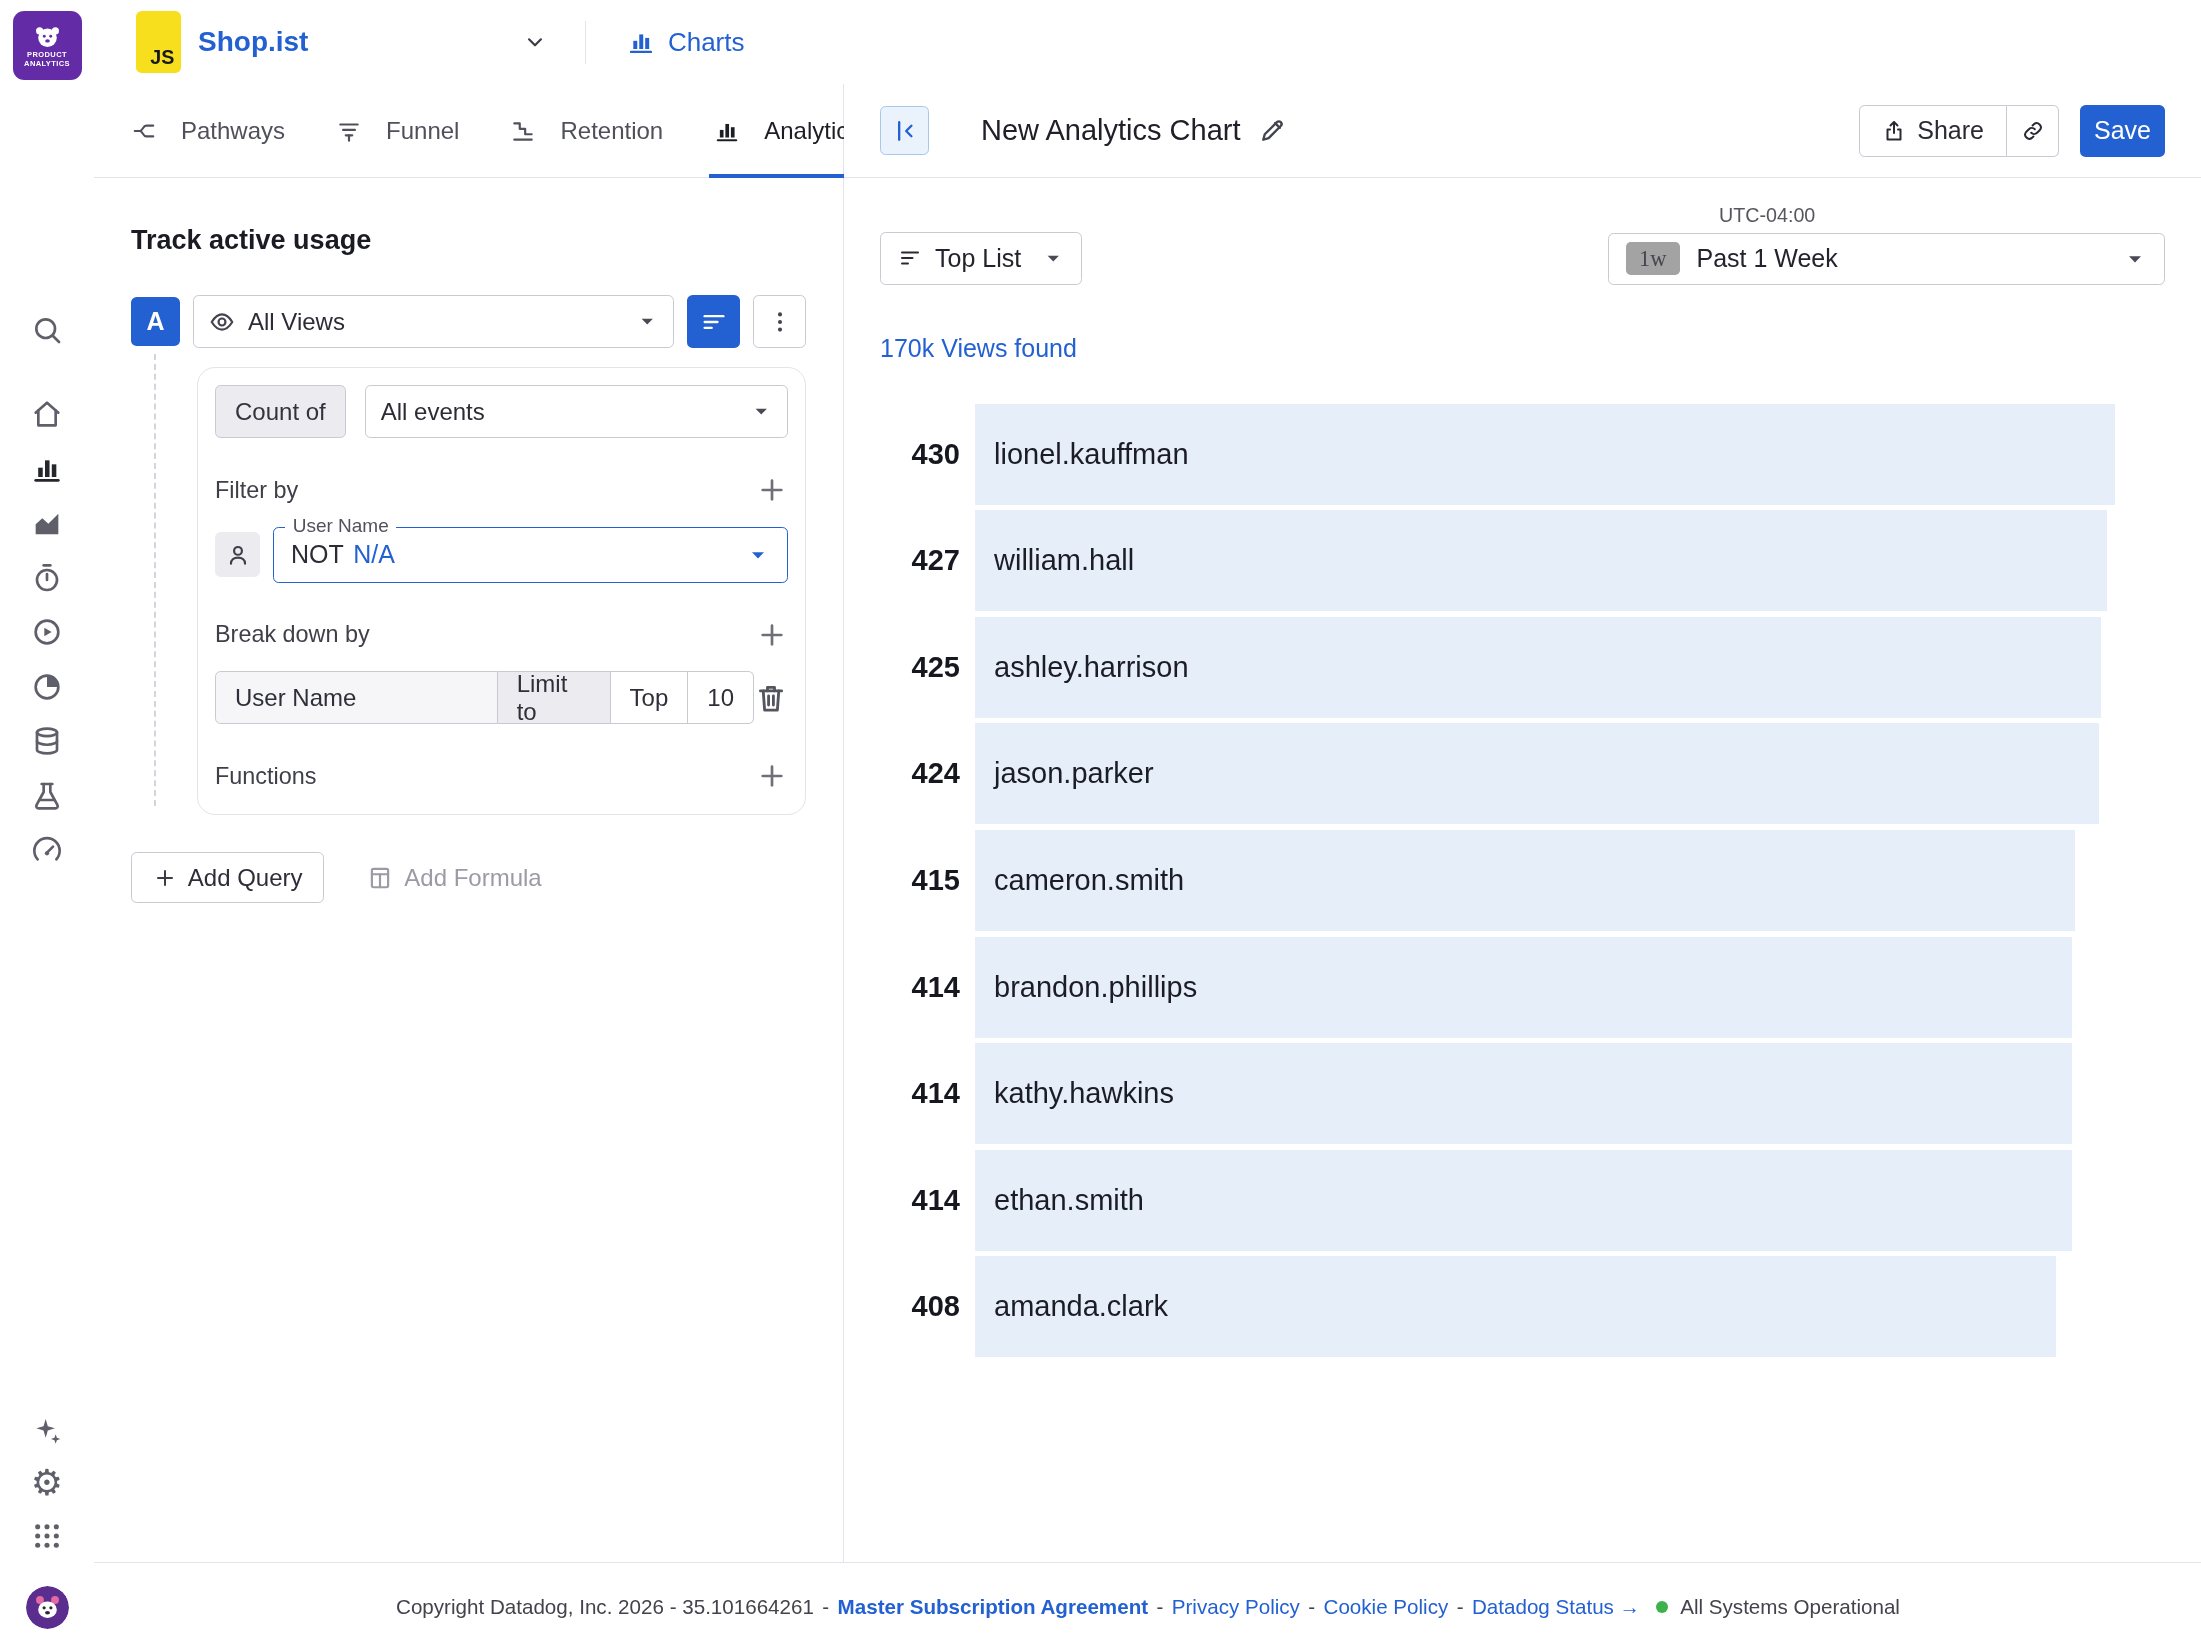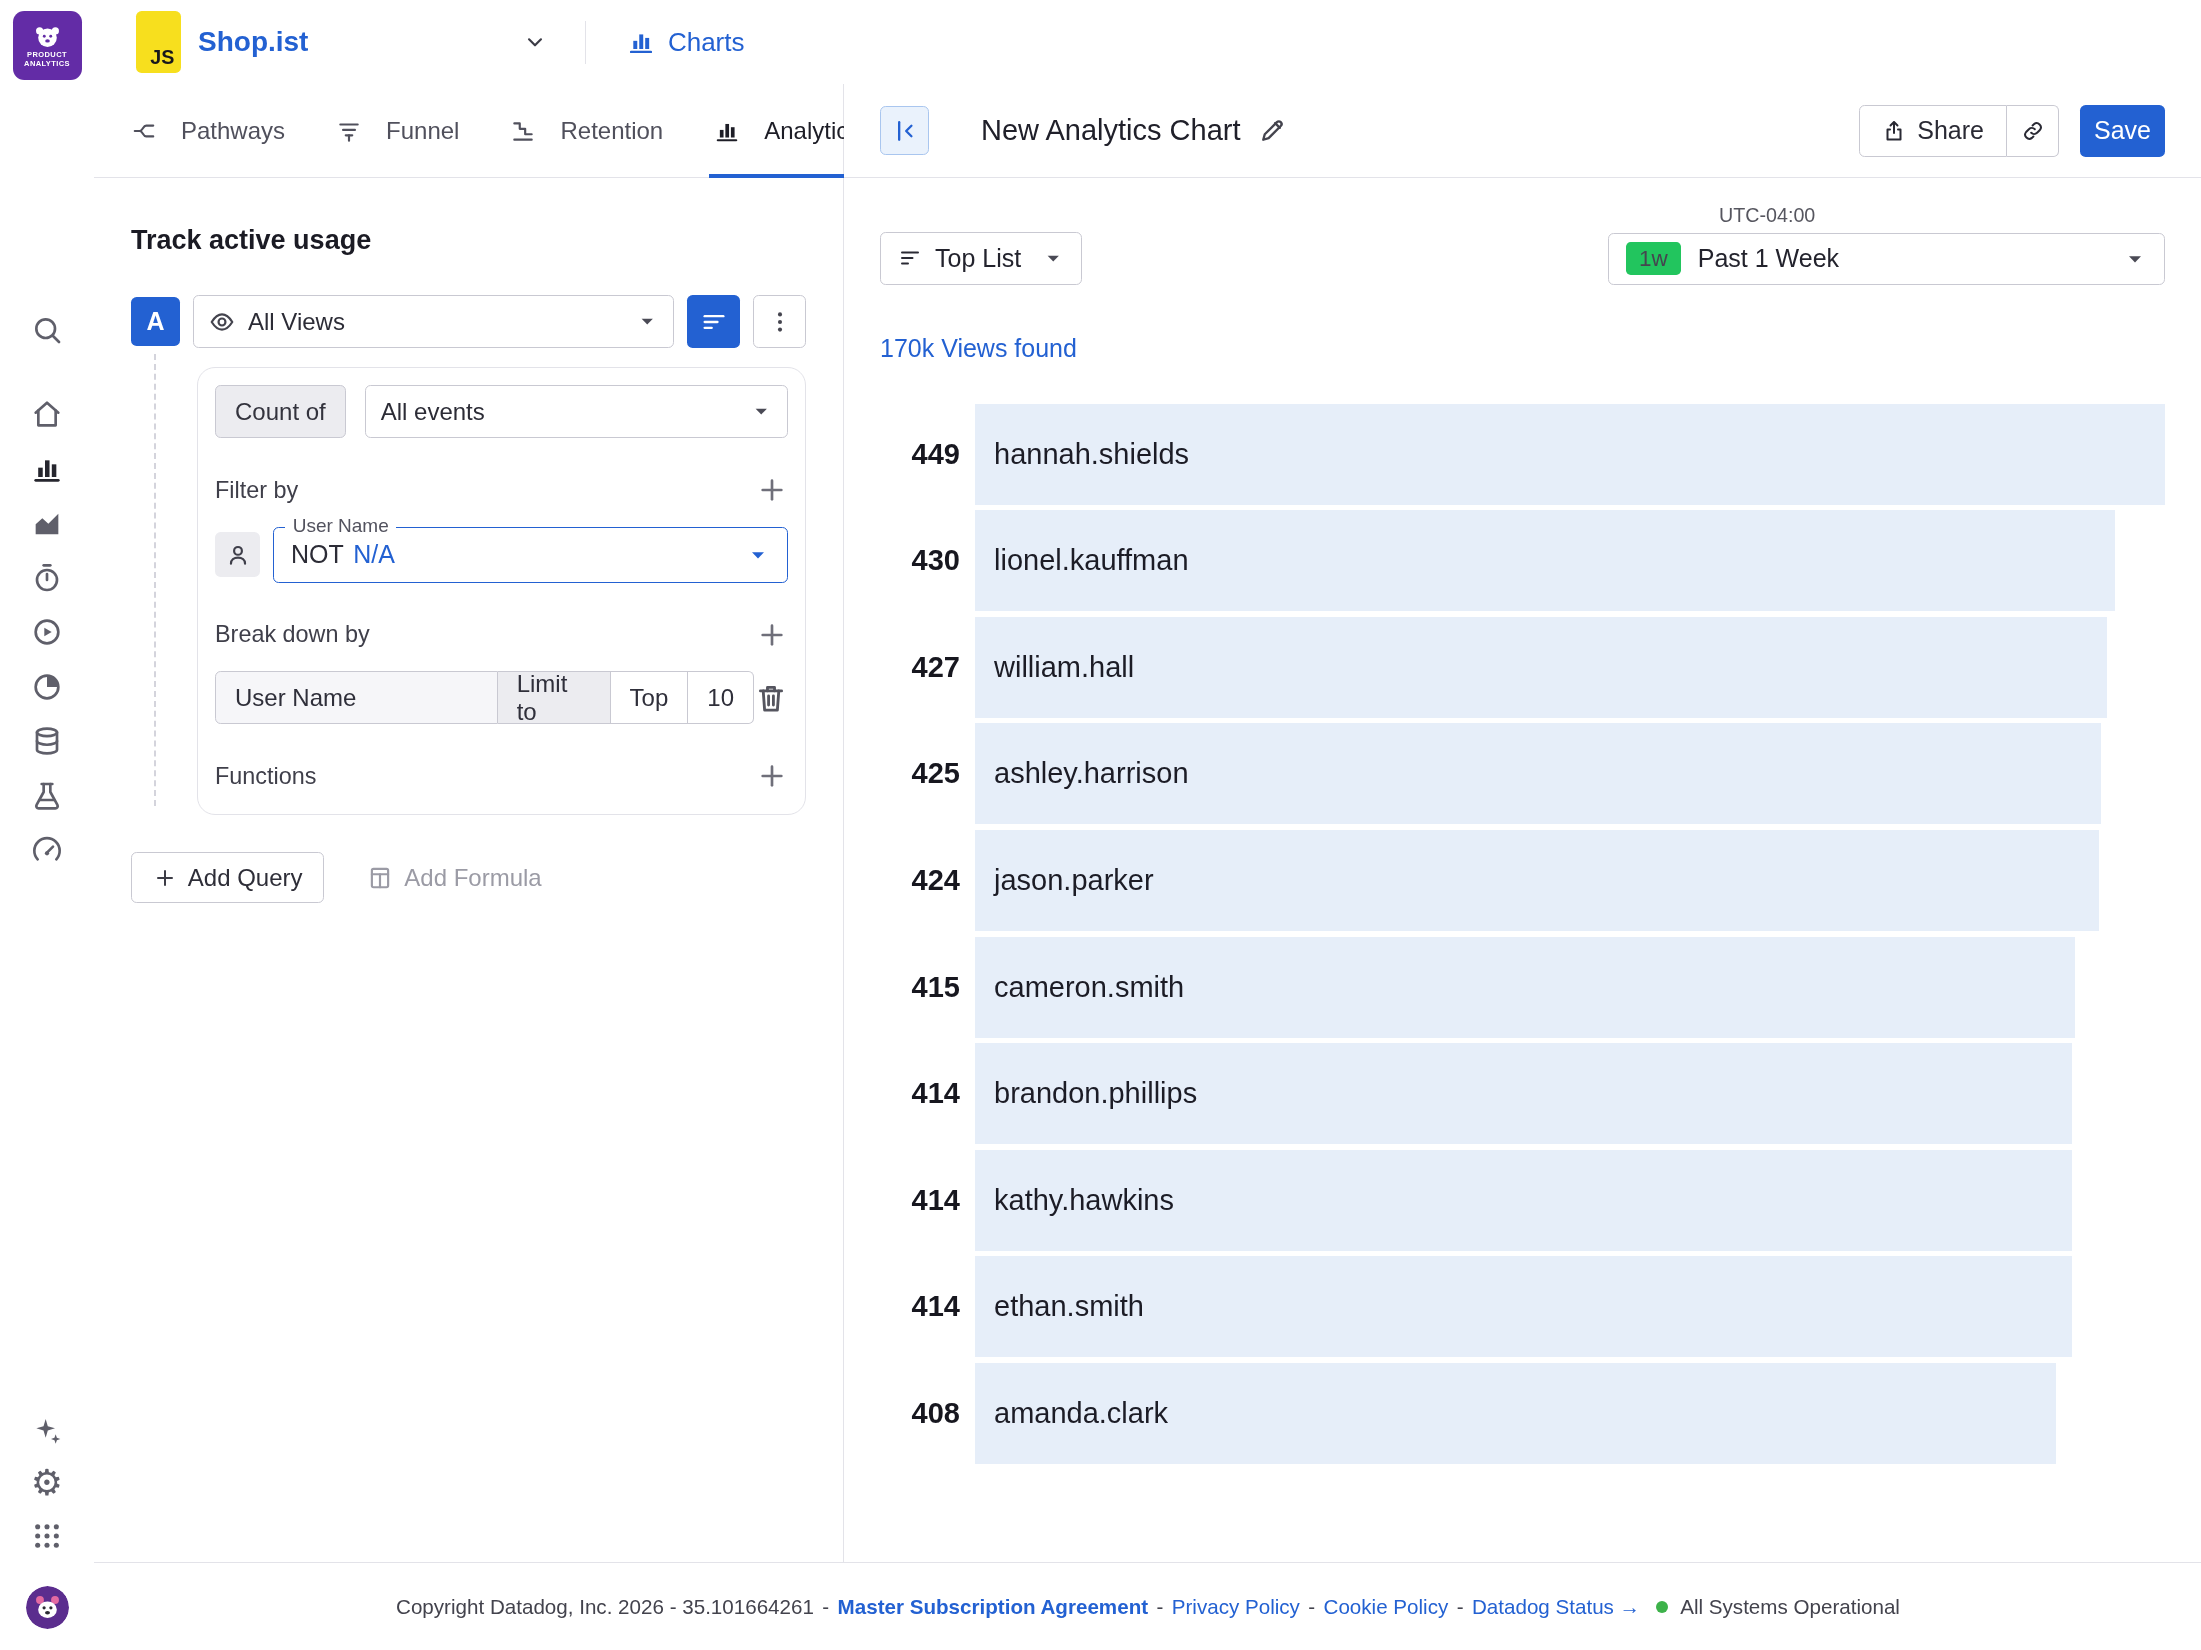--- a/index.html
+++ b/index.html
@@ -139,21 +139,21 @@
                   align-items:flex-end; }
   .viz-select { height:53px; border:0.9px solid var(--border); border-radius:5.6px; display:flex;
                 align-items:center; gap:13px; padding:0 17px; font-size:25px; color:#23232d;
                 cursor:pointer; background:#fff; }
   .viz-select .icon { width:24px; height:24px; color:#2a2a34; }
   .viz-select .caret { width:22.5px; height:22.5px; color:#4a4a55; margin-left:7.5px; }
   .range-block { width:557px; display:flex; flex-direction:column; }
   .tz-label { font-size:19.7px; color:#56565f; margin:0 0 5.6px 111px; }
   .range-select { height:52px; border:0.9px solid var(--border); border-radius:5.6px; display:flex;
                   align-items:center; padding:0 17px; cursor:pointer; background:#fff; }
-  .range-badge { background:#22c55e; border-radius:4.7px; padding:3.7px 13px; font-size:22.5px; color:#45454f; }
+  .range-badge { background:#a3a3a3; border-radius:4.7px; padding:3.7px 13px; font-size:22.5px; color:#45454f;font-family:Liberation Serif, serif; }
   .range-text { margin-left:17px; font-size:25px; color:#23232d; }
   .range-select .caret { margin-left:auto; width:24px; height:24px; color:#4a4a55; }
   .found-link { display:inline-block; margin:49px 0 0 36px; font-size:25px; }
   .toplist { margin-top:41px; padding-right:37px; }
   .toprow { display:flex; align-items:stretch; height:101px; margin-bottom:5.6px; }
   .topnum { width:131px; padding-right:15px; text-align:right; font-size:29px; font-weight:bold;
             color:#17171f; line-height:101px; flex:none; }
   .topbar-area { flex:1; }
   .topbarfill { height:100%; background:var(--bar); display:flex; align-items:center; }
   .topname { padding-left:19px; font-size:29px; color:#1c1c26; white-space:nowrap; }
@@ -575,28 +575,20 @@
             </svg>
           </span>
       </div>
     </div>
   </div>
 
   <a class="found-link">170k Views found</a>
 
   <div class="toplist">
       <div class="toprow">
-        <div class="topnum">449</div>
-        <div class="topbar-area">
-          <div class="topbarfill" style="width:100.00%;background:#e6eef9">
-            <span class="topname">hannah.shields</span>
-          </div>
-        </div>
-      </div>
-      <div class="toprow">
         <div class="topnum">430</div>
         <div class="topbar-area">
           <div class="topbarfill" style="width:95.77%;background:#e6eef9">
             <span class="topname">lionel.kauffman</span>
           </div>
         </div>
       </div>
       <div class="toprow">
         <div class="topnum">427</div>
         <div class="topbar-area">

